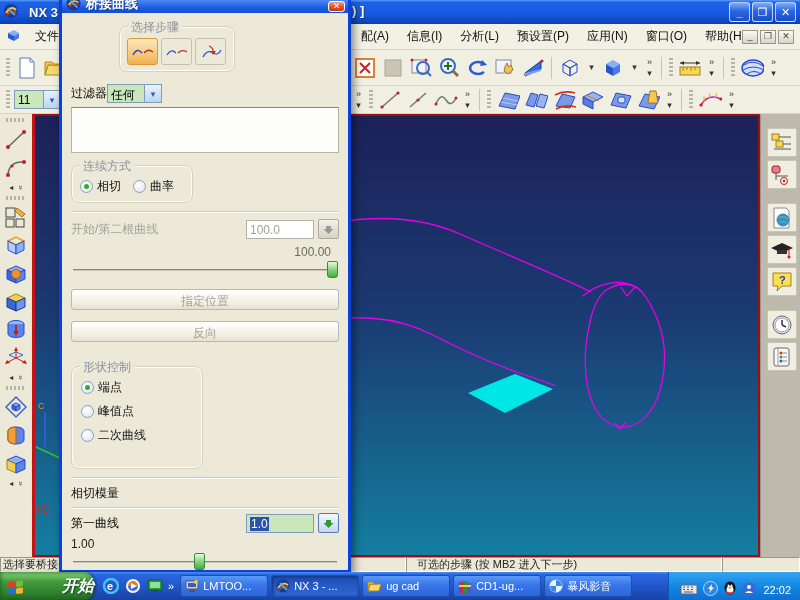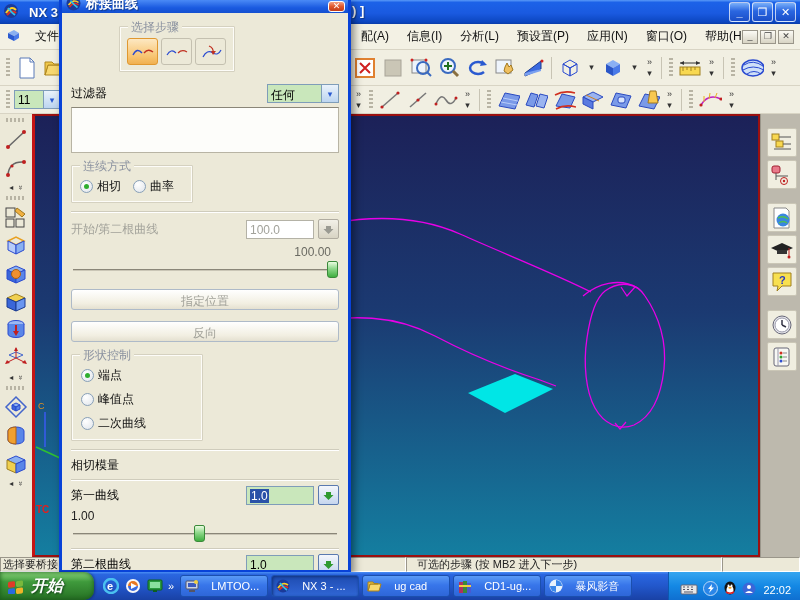--- a/index.html
+++ b/index.html
@@ -65,48 +65,48 @@
   .scell.c1 { width:406px; padding-left:2px; }
   .scell.c2 { width:316px; padding-left:10px; }
   .scell.c3 { flex:1; }
 
   
   .taskbar { position:absolute; top:572px; left:0; right:0; height:28px; z-index:60;
     background:linear-gradient(180deg,#4a8ef4 0%,#2a66e0 9%,#2257cb 50%,#1941a5 100%); display:flex; align-items:center; }
   .startbtn { width:94px; height:28px; border-radius:0 10px 10px 0; padding-left:7px;
     background:linear-gradient(180deg,#8ed87e 0%,#3f9a3c 35%,#2e7d2b 80%,#256b23 100%);
     box-shadow:inset 0 0 5px #1a5c1a, 1px 0 3px rgba(0,0,0,.4); color:#fff; font-style:italic; font-weight:bold; font-size:16px;
-    display:flex; align-items:center; gap:6px; text-shadow:1px 1px 2px #14421a; }
+    display:flex; align-items:center; gap:6px; text-shadow:1px 1px 2px #14421a;justify-content:space-between; }
   .ql { display:flex; align-items:center; gap:5px; margin:0 6px 0 8px; }
   .qlicon { width:17px; height:17px; display:flex; align-items:center; justify-content:center; }
   .qlmore { color:#fff; font-size:11px; }
   .taskbtn { width:88px; height:22px; margin-right:3px; border:1px solid #1b4fae; border-radius:3px; overflow:hidden;
     background:linear-gradient(180deg,#5a9af6,#3876ea 45%,#2e66d8); color:#fff; font-size:11px;
-    display:flex; align-items:center; gap:12px; padding:0 4px; white-space:nowrap; }
+    display:flex; align-items:center; gap:4px; padding:0 4px; white-space:nowrap; }
   .taskbtn.active { background:linear-gradient(180deg,#1e4cb0,#2a5cc8 60%,#2f66d4); box-shadow:inset 1px 1px 3px #12337e; }
   .tray { margin-left:auto; height:28px; display:flex; align-items:center; gap:5px; padding:8px 9px 0 11px;
     background:linear-gradient(180deg,#35a5f0 0%,#1488e4 50%,#0f6fd0 100%); border-left:1px solid #0c58b0; color:#fff; }
   .trayclock { font-size:11px; margin-left:2px; }
 
   
   .dialog { position:absolute; left:59px; top:0; width:292px; height:573px; z-index:50;
     background:#ece9d8; border:3px solid #0842d8; border-top:none; box-shadow:3px 3px 8px rgba(0,0,0,.45); overflow:hidden; }
   .dlgtitle { height:13px; background:linear-gradient(180deg,#4a8af6,#1a5ae0 60%,#1450d0); position:relative; overflow:hidden; }
   .dlgtitle .txt { position:absolute; top:-5px; left:24px; color:#fff; font-weight:bold; font-size:13px; text-shadow:1px 1px 1px #123a8a; }
   .dlgtitle .ico { position:absolute; top:-4px; left:4px; }
   .dlgclose { position:absolute; top:1px; right:3px; width:17px; height:11px; border:1px solid #fff; border-radius:3px;
     background:linear-gradient(180deg,#f2a085,#e0572c 50%,#c03a18); color:#fff; font-size:9px; font-weight:bold;
     display:flex; align-items:center; justify-content:center; line-height:1; }
   .dlgbody { padding:5px 9px 0; position:relative; }
-  .group { border:1px solid #d5d1c0; border-radius:1px; position:relative; box-shadow:inset 0 0 0 1px #fdfcf8; }
+  .group { border:1px solid #d5d1c0; border-radius:8px; position:relative; box-shadow:inset 0 0 0 1px #fdfcf8; }
   .group .legend { position:absolute; top:-8px; left:8px; background:#ece9d8; padding:0 3px; color:#8b92a0; font-size:12px; }
   .steps { width:116px; margin:8px 0 0 48px; padding:11px 7px 6px; display:flex; gap:3px; }
   .stepbtn { width:31px; height:27px; border:1px solid #c4c0b0; border-radius:3px; background:#ece9d8; display:flex; align-items:center; justify-content:center; }
   .stepbtn.active { background:linear-gradient(180deg,#fde8c2,#f8c470 70%,#f0b050); border:1px solid #e09830; }
-  .filterrow { margin-top:12px; display:flex; align-items:center; justify-content:space-between; }
+  .filterrow { margin-top:12px; display:flex; align-items:center; justify-content:flex-start; }
   .listbox { margin-top:4px; height:46px; background:#fdfdfa; border:1px solid #b8b4a4; border-top-color:#8a8678; }
   .contgroup { margin-top:12px; width:122px; padding:12px 8px 7px; display:flex; gap:12px;text-align:center; }
   .radio { width:13px; height:13px; border-radius:50%; border:1px solid #88a0b8; background:radial-gradient(circle at 35% 30%,#fff,#dfe4ea); position:relative; flex:none; }
   .radio.sel::after { content:""; position:absolute; inset:3px; border-radius:50%; background:#2fae2f; }
   .radlbl { display:flex; align-items:center; gap:4px; color:#111; }
   .groove { height:2px; border-top:1px solid #cfccbc; border-bottom:1px solid #fff; margin:8px 0 6px; }
   .posrow { display:flex; align-items:center; margin-top:2px; }
   .disabled { color:#a2a29a; }
   .ninput { border:1px solid #7f9db9; background:#fff; height:19px; width:68px; padding:2px 3px 0; font-size:12px; }
   .ninput.dis { border-color:#b4b2a6; color:#a2a29a; }
@@ -116,21 +116,21 @@
     background:linear-gradient(180deg,#f4f7fc,#c6d6ee); display:flex; align-items:center; justify-content:center; }
   .spin.dis { border-color:#b0aca0; background:linear-gradient(180deg,#f2f0e8,#d8d4c4); }
   .sliderlab-r { text-align:right; padding-right:8px; margin-top:6px; color:#6a6a62; }
   .sliderlab-c { text-align:left; margin-top:4px; padding-right:70px; color:#222; }
   .slider { position:relative; height:17px; margin-top:2px; }
   .slider .track { position:absolute; left:2px; right:2px; top:8px; height:2px; background:#cac6b6; border-top:1px solid #8a8678; }
   .thumb { position:absolute; top:0; width:11px; height:17px; border:1px solid #3a8a3a; border-radius:2px 2px 3px 3px;
     background:linear-gradient(180deg,#eafce0,#8ed88a 45%,#3fae3f); }
   .dlgbtn { margin-top:11px; width:100%; height:21px; border:1px solid #aebac8; border-radius:3px;
     background:linear-gradient(180deg,#fff,#f2efe2 70%,#e4e0d0); color:#a2a29a; text-align:center; padding-top:3px; }
-  .shapegroup { margin-top:12px; width:132px; padding:12px 9px 8px; display:flex; flex-direction:column; gap:7px; }
+  .shapegroup { margin-top:24px; width:132px; padding:12px 9px 24px; display:flex; flex-direction:column; gap:7px; }
   .seclabel { color:#111; margin:2px 0; }
   .tanrow { display:flex; align-items:center; margin-top:4px; }
   .sp { flex:1; }
 </style>
 </head>
 <body>
 
 <div class="screen">
 
   <div class="titlebar">
@@ -745,21 +745,21 @@
               <path d="M4 13 Q8 5 14 9 Q19 12 22 6" stroke="#2a4ad0" stroke-width="1.2" fill="none"></path>
               <path d="M10 2 Q15 4 14 9" stroke="#c03020" stroke-width="1.2" fill="none"></path>
               <polygon points="14,11 12,7 17,7" fill="#c03020"></polygon>
             </svg>
         </div>
       </div>
 
       <div class="filterrow">
         <span>过滤器</span>
         <div class="combo">
-          <span class="val" style="width:55px;">任何</span>
+          <span class="val" style="width:38px;">任何</span>
           <span class="btn">▾</span>
         </div>
       </div>
       <div class="listbox"></div>
 
       <div class="group contgroup">
         <span class="legend">连续方式</span>
         <label class="radlbl">
             <span class="radio sel"></span>
             <span>相切</span>

